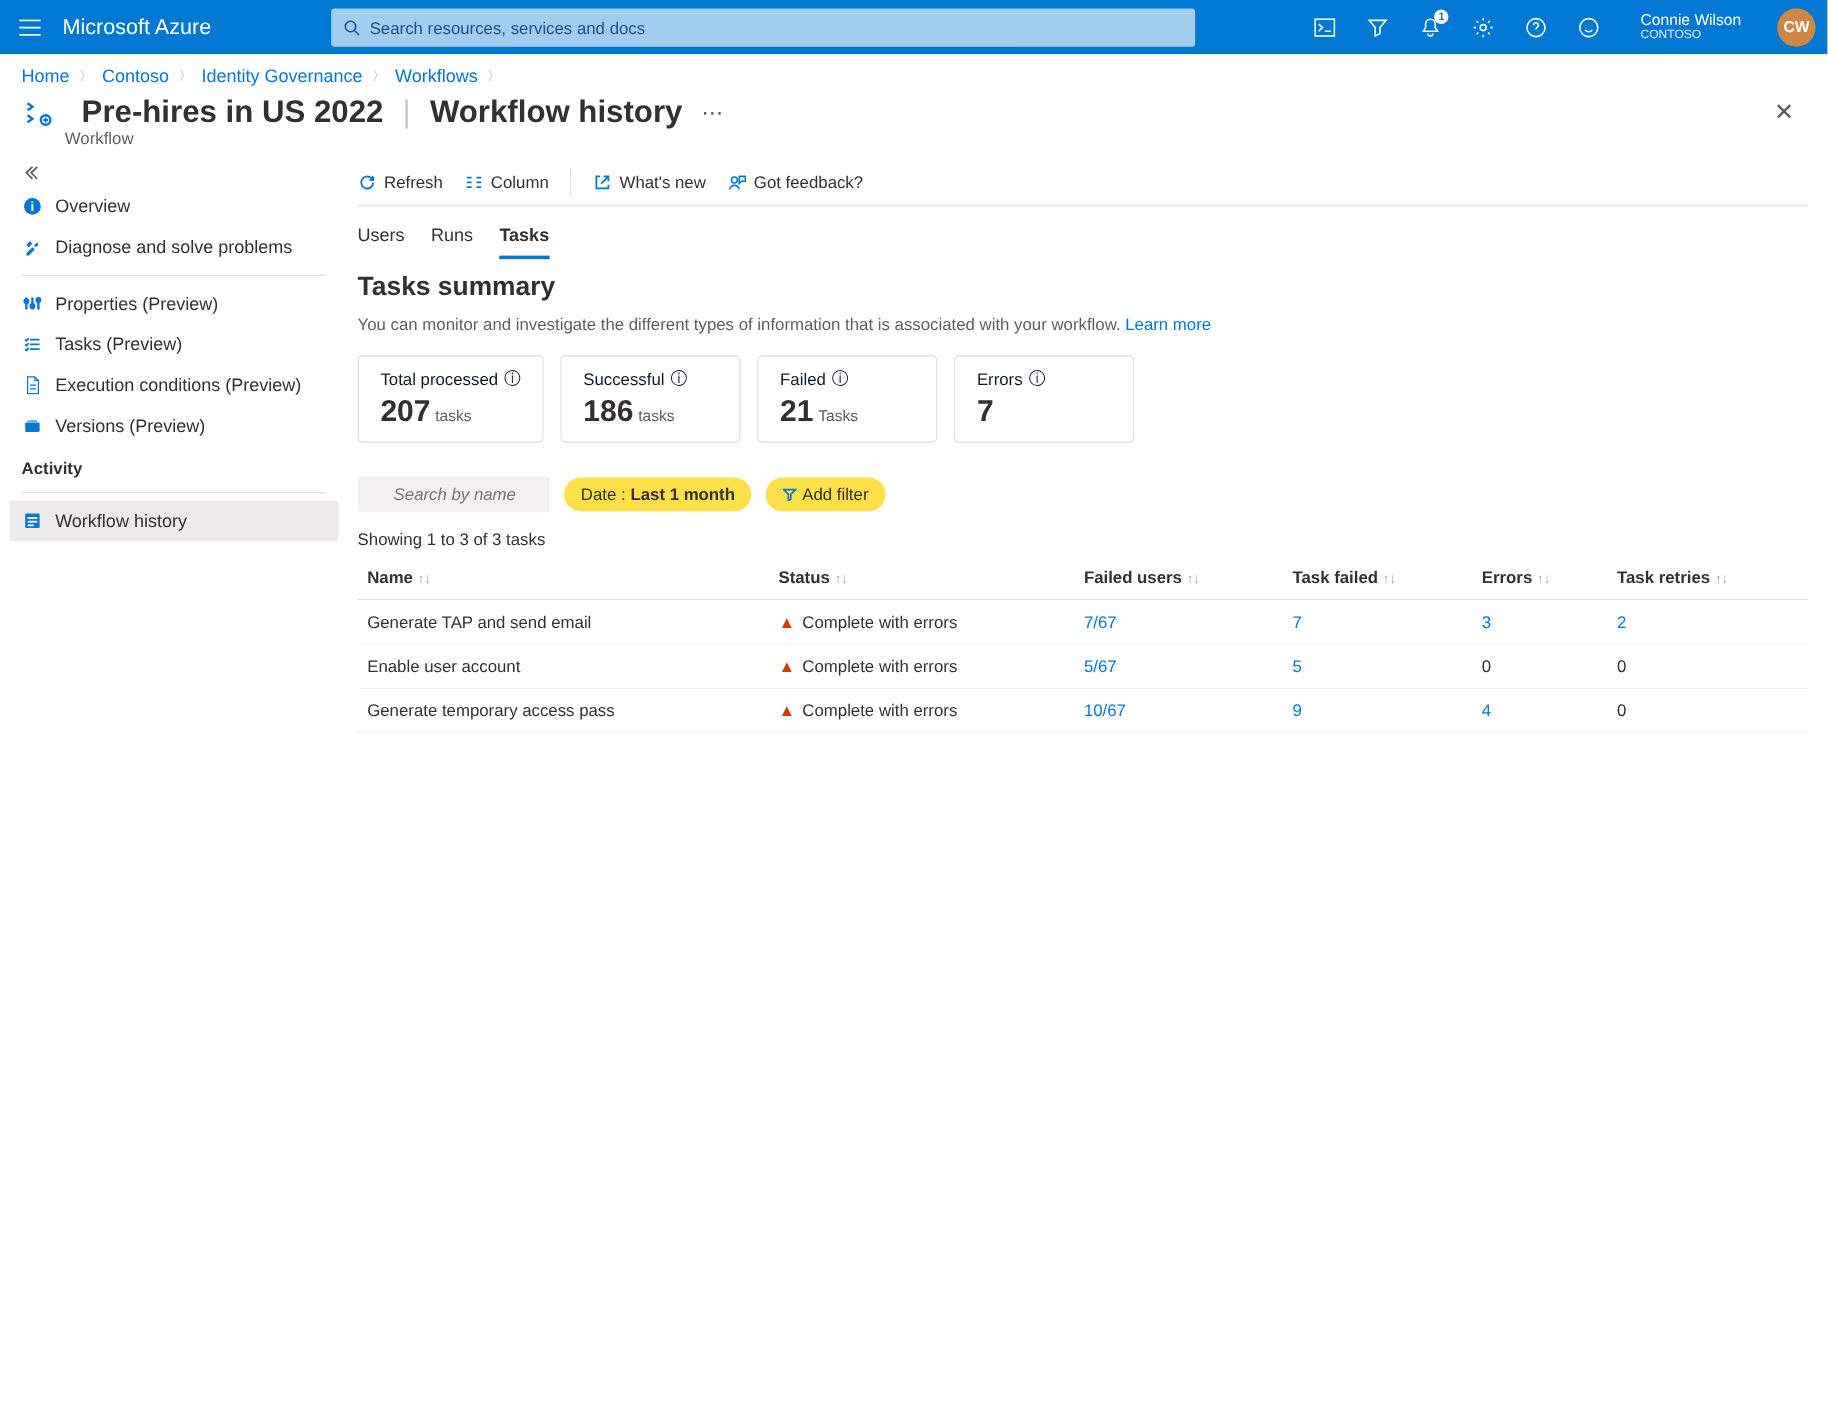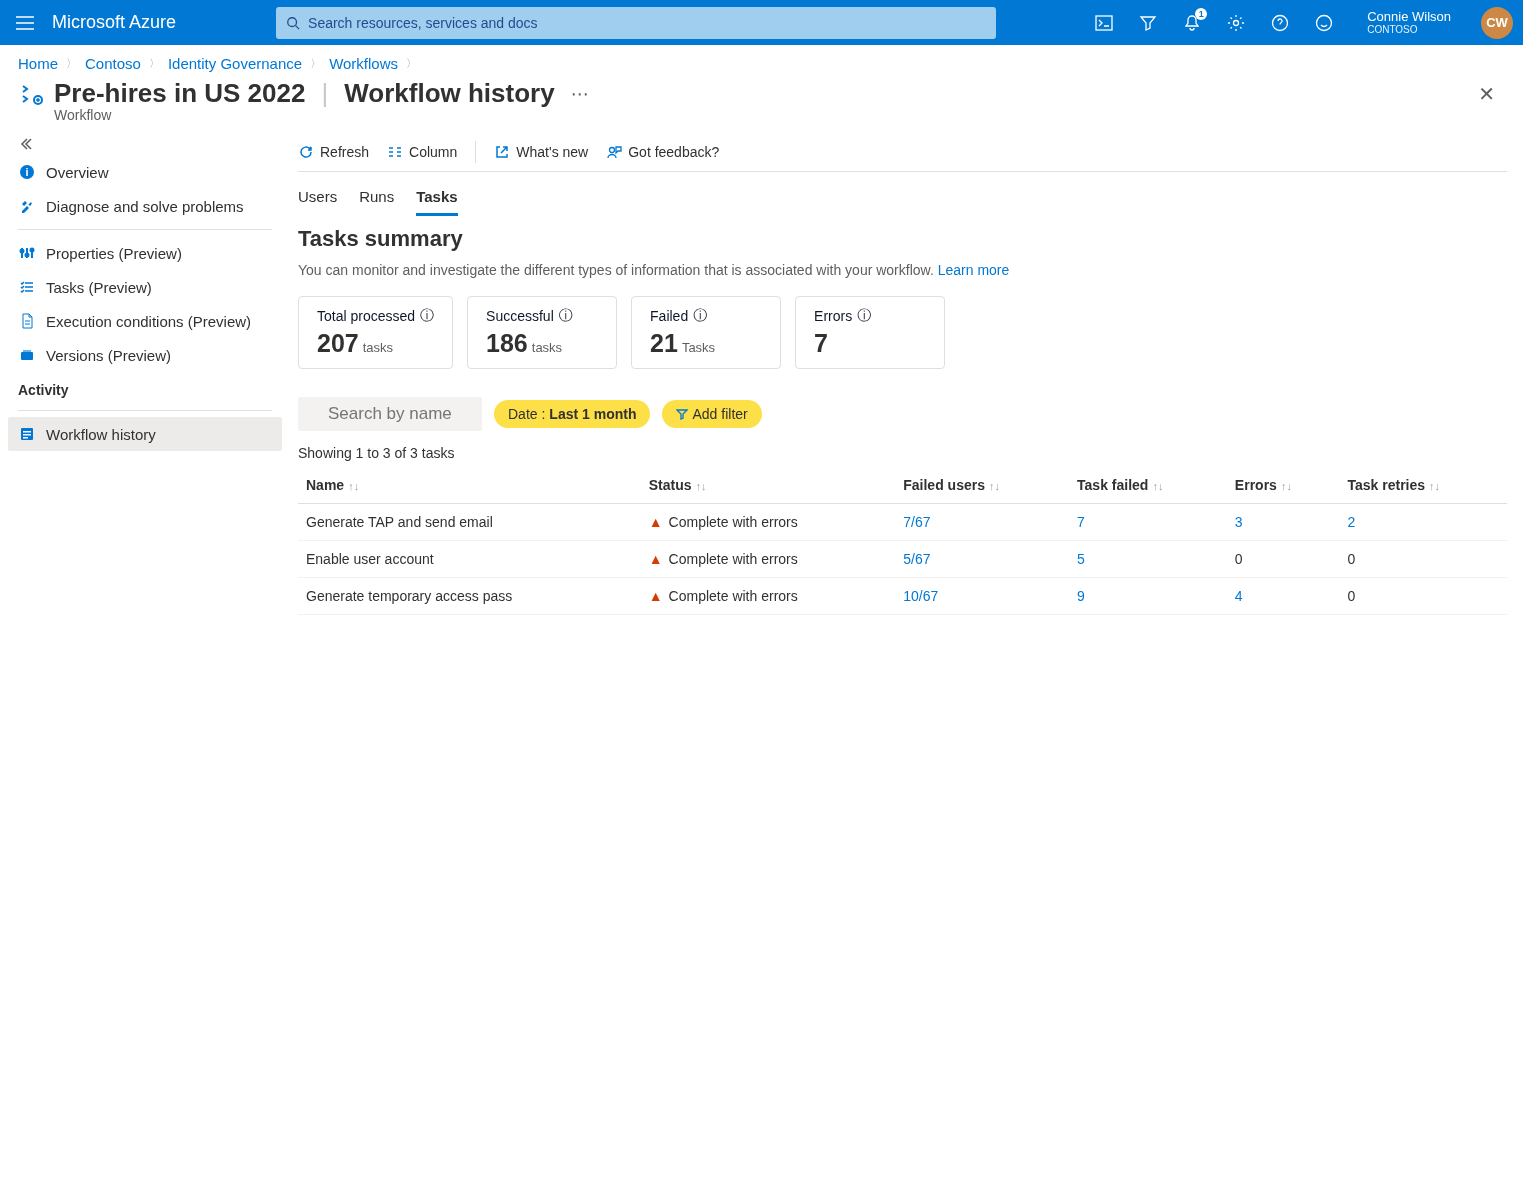--- a/index.html
+++ b/index.html
@@ -21,21 +21,21 @@
 .avatar { width:32px; height:32px; border-radius:50%; background:#c84; display:flex; align-items:center; justify-content:center; font-weight:600; }
 
 
 .breadcrumb { padding: 10px 18px 2px; font-size:15px; color:#0078d4; display:flex; align-items:center; gap:8px; }
 .breadcrumb a { color:#0078d4; text-decoration:none; cursor:pointer; }
 .breadcrumb .sep { color:#a5a5a5; font-size:11px; }
 
 
 .titlebar { padding: 4px 18px 0; display:flex; align-items:center; }
 .title-icon { width:28px; height:28px; margin-right:8px; display:flex; align-items:center; justify-content:center; }
-.title-text { font-size:26px; font-weight:600; }
+.title-text { font-size:26px; font-weight:600;margin-left:14px; }
 .title-sep { color:#c8c8c8; margin: 0 16px; font-size:26px; font-weight:300; }
 .title-sub { font-size:26px; font-weight:600; color:#323130; }
 .title-more { margin-left:16px; color:#605e5c; cursor:pointer; font-size:18px; letter-spacing:1px; }
 .close-x { margin-left:auto; cursor:pointer; font-size:20px; color:#605e5c; padding-right:10px; }
 .subtitle { padding-left: 54px; color:#605e5c; font-size:14px; margin-top:-2px; margin-bottom:10px; }
 
 
 .body { display:flex; height: calc(100% - 130px); }
 .sidebar { width:290px; border-right:none; padding: 0 8px; }
 .collapse-btn { text-align:right; padding: 4px 10px; color:#605e5c; cursor:pointer; }
@@ -59,21 +59,21 @@
 .desc { color:#605e5c; font-size:14px; margin-bottom:18px; }
 .desc a { color:#0078d4; text-decoration:none; }
 
 .cards { display:flex; gap:14px; margin-bottom:28px; }
 .card { border:1px solid #e1dfdd; border-radius:4px; padding:10px 18px; min-width:150px; }
 .card-label { color:#0f172a; font-size:14px; display:flex; align-items:center; gap:5px; }
 .card-val { font-size:25px; font-weight:600; margin-top:4px; }
 .card-unit { font-size:13px; font-weight:400; color:#605e5c; margin-left:4px; }
 
 .filterrow { display:flex; align-items:center; gap:12px; margin-bottom:14px; }
-.searchname { background:#f3f2f1; border:none; padding:7px 10px 7px 30px; font-size:17px; width:184px; border-radius:2px; position:relative; }
+.searchname { background:#f3f2f1; border:none; padding:7px 10px 7px 30px; font-size:14px; width:160px; border-radius:2px; position:relative;font-style:italic; }
 .searchname-wrap { position:relative; }
 .searchname-wrap .sicon { position:absolute; left:8px; top:7px; color:#888; }
 .pill { background:#fde047; color:#323130; padding:6px 14px; border-radius:16px; font-size:14px; display:flex; align-items:center; gap:4px; }
 .pill strong { font-weight:600; }
 .pill .ic { color:#0078d4; }
 
 .showing { font-size:14px; margin-bottom:6px; }
 
 table { width:100%; border-collapse:collapse; }
 th { text-align:left; font-weight:600; font-size:14px; padding:10px 8px; border-bottom:1px solid #e1dfdd; }

